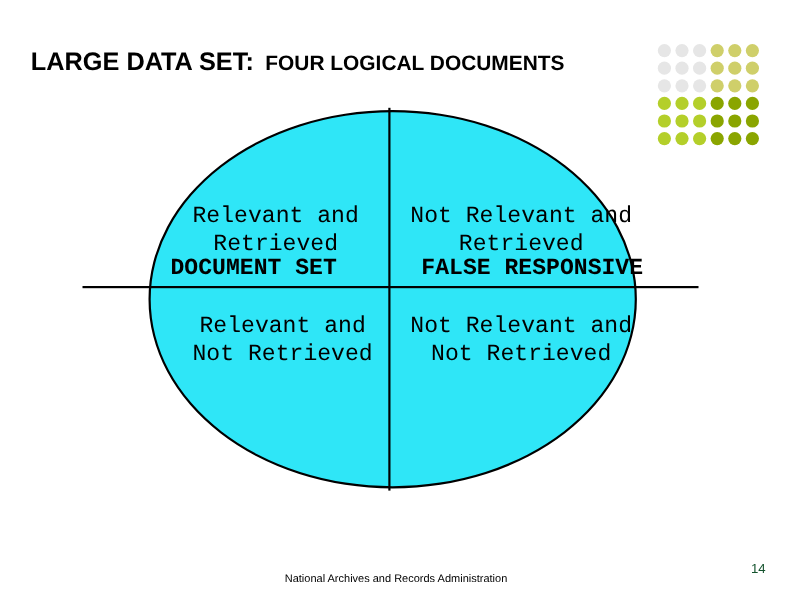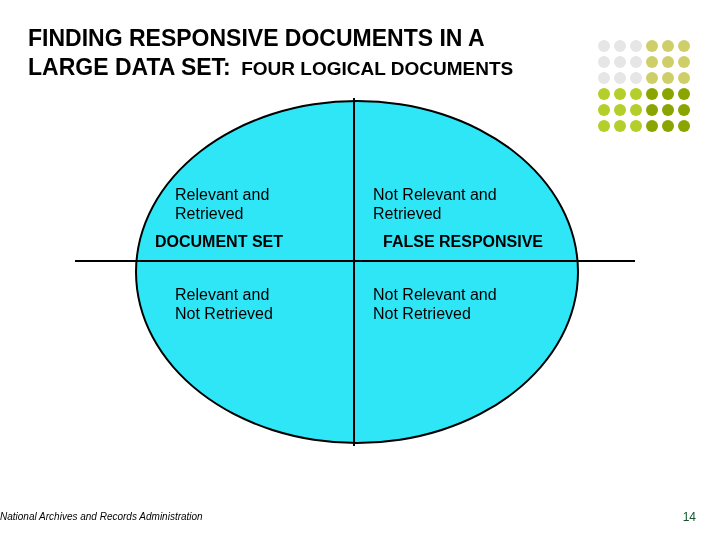--- a/index.html
+++ b/index.html
@@ -73,63 +73,64 @@
     position: absolute;
     left: 25px;
     top: 160px;
     width: 560px;
     height: 2px;
     background: #000;
   }
 
   .q-label {
     position: absolute;
-    font-family: Liberation Sans, sans-serif;
+    font-family: Liberation Mono, monospace;
     color: #000;
     font-weight: normal;
-    font-size: 16px;
+    font-size: 21px;
     line-height: 1.2;
+    text-align: center;
   }
   .q-label .l2 { display: block; }
 
   
   .q-tl1 { left: 125px; top: 85px; }
   .q-tl2 { left: 105px; top: 132px; font-weight: bold; }
 
   .q-tr1 { left: 323px; top: 85px; }
   .q-tr2 { left: 333px; top: 132px; font-weight: bold; }
 
   .q-bl1 { left: 125px; top: 185px; }
   .q-bl2 { left: 112px; top: 238px; font-weight: bold; }
 
   .q-br1 { left: 323px; top: 185px; }
 
   
   .footer-center {
     position: absolute;
     left: 0;
     right: 0;
-    bottom: 18px;
+    bottom: 8px;
+    text-align: center;
     font-size: 10px;
     color: #000;
-    font-style: italic;
   }
   .page-num {
     position: absolute;
     right: 24px;
     bottom: 16px;
     font-size: 12px;
     color: #14532d;
   }
 </style>
 </head>
 <body>
 
 <div class="title">
-  <div class="title-line title-main">FINDING RESPONSIVE DOCUMENTS IN A</div><br>
+  <br>
   <span class="title-line title-main">LARGE DATA SET:</span>
   <span class="title-line title-sub">FOUR LOGICAL DOCUMENTS</span>
 </div>
 
 <div class="dot-grid" id="dot-grid">
     <div class="dot" style="background: rgb(230, 230, 230);"></div>
     <div class="dot" style="background: rgb(230, 230, 230);"></div>
     <div class="dot" style="background: rgb(230, 230, 230);"></div>
     <div class="dot" style="background: rgb(207, 207, 106);"></div>
     <div class="dot" style="background: rgb(207, 207, 106);"></div>

